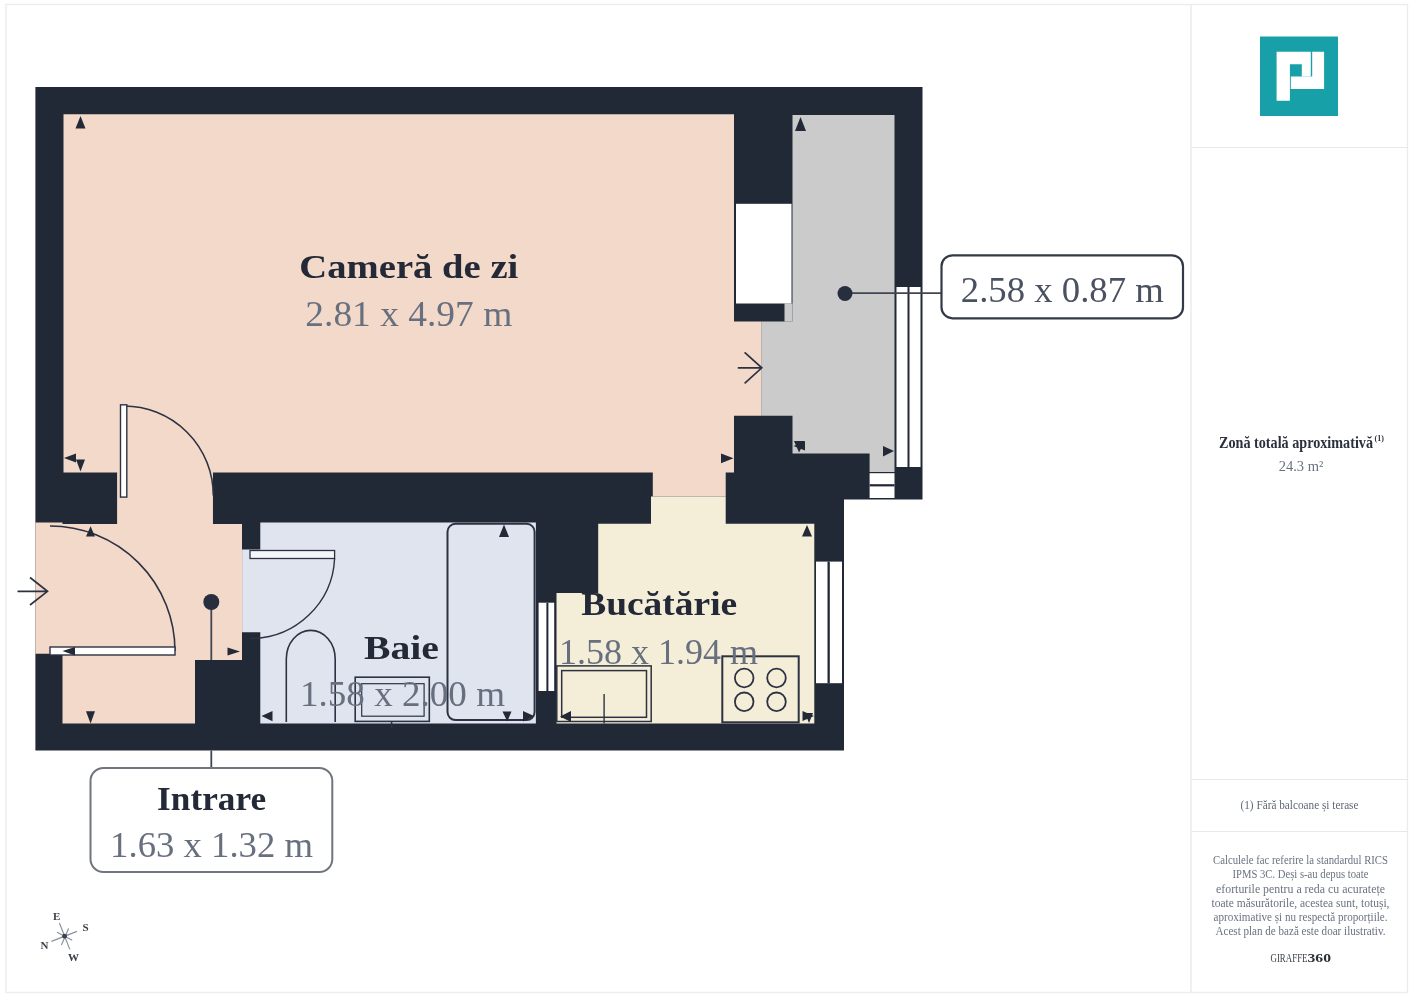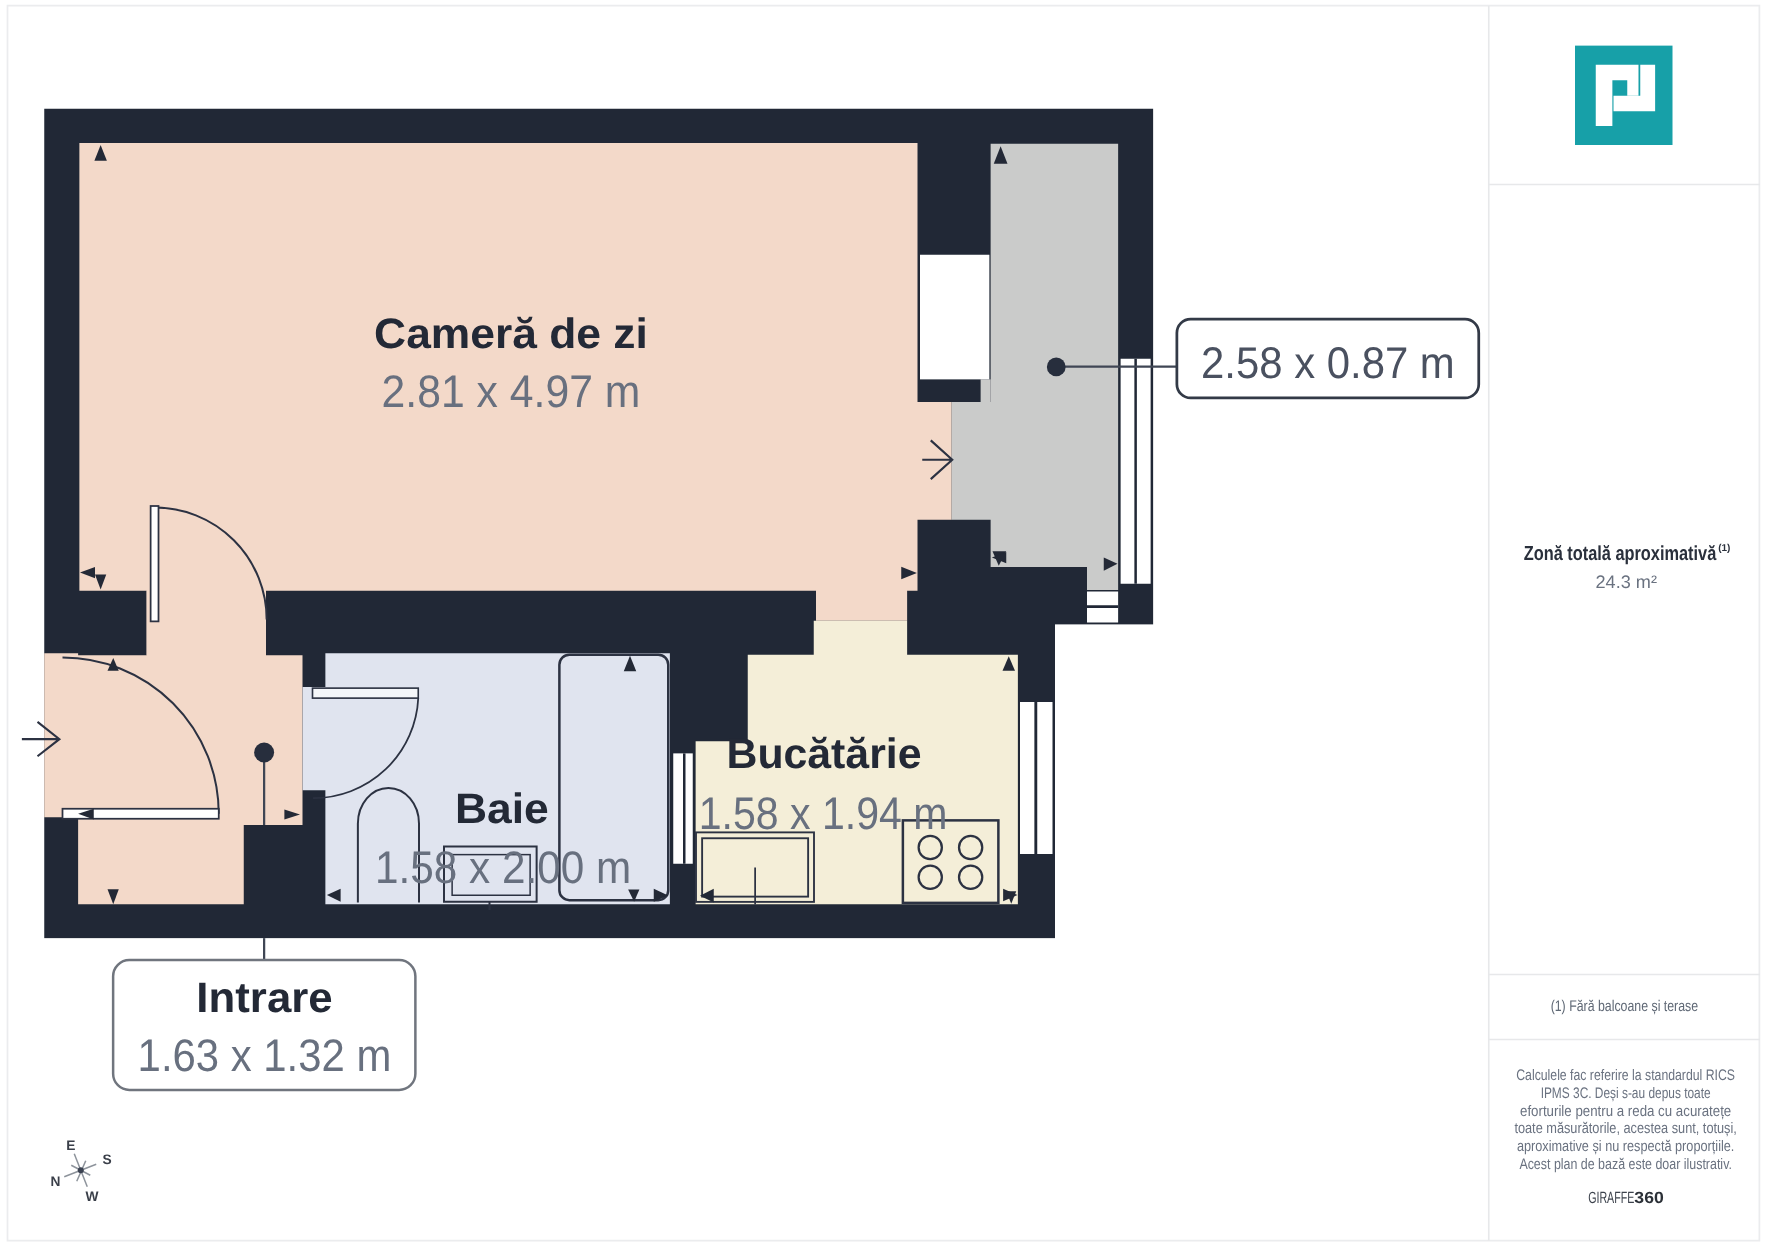--- a/index.html
+++ b/index.html
@@ -1,17 +1,17 @@
 <!DOCTYPE html>
 <html><head>
 <meta charset="utf-8">
 <style>
   html,body{margin:0;padding:0;background:#ffffff;}
   #page{position:relative;width:1414px;height:1000px;background:#ffffff;overflow:hidden;
-        font-family:Liberation Sans, sans-serif;}
+        font-family:Liberation Serif, serif;}
   svg{position:absolute;left:0;top:0;}
 </style>
 </head>
 <body>
 <div id="page">
 <svg width="1414" height="1000" viewBox="0 0 1414 1000">
 
   <rect x="6" y="4.5" width="1401.5" height="988" fill="none" stroke="#ebecee" stroke-width="1.4"></rect>
 
   <g>

